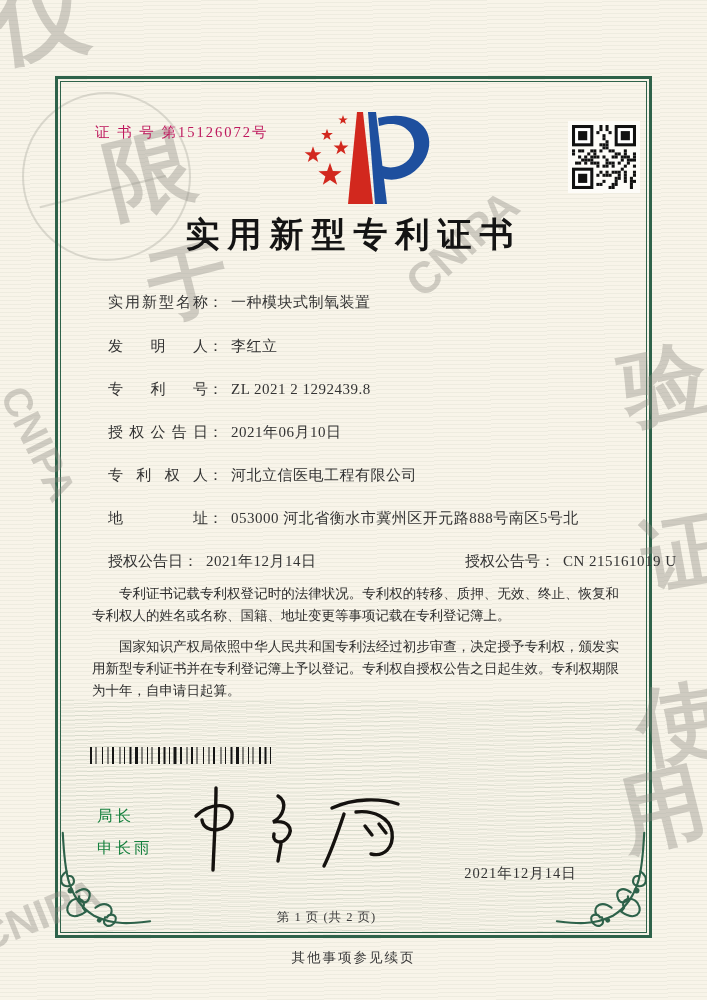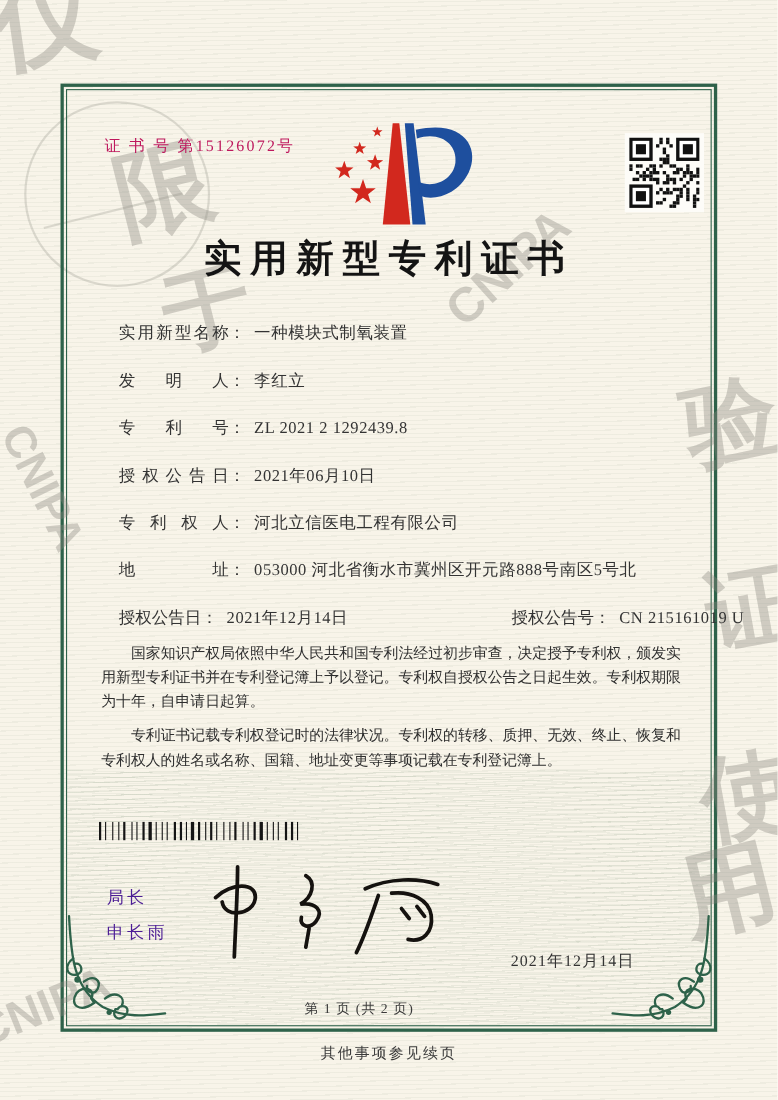--- a/index.html
+++ b/index.html
@@ -54,21 +54,21 @@
   .flabel{display:inline-block;width:100px;text-align:justify;text-align-last:justify;vertical-align:bottom;}
   .fcolon{display:inline-block;}
   .fvalue{margin-left:8px;letter-spacing:.5px;}
   .grant-right{position:absolute;left:357px;top:0;}
   .paragraphs{
     position:absolute;left:92px;top:583px;width:527px;z-index:2;
     font-size:13.5px;line-height:22px;text-align:justify;color:#2e2e2e;
   }
   .paragraphs p{margin:0 0 9px 0;text-indent:2em;}
   .barcode{position:absolute;left:90px;top:747px;width:184px;height:17px;z-index:2;}
-  .director-block{position:absolute;left:97px;top:806px;font-size:15.5px;color:#4c1d95;z-index:2;letter-spacing:3px;}
+  .director-block{position:absolute;left:97px;top:806px;font-size:15.5px;color:#15803d;z-index:2;letter-spacing:3px;}
   .director-block div{margin-bottom:11px;}
   .signature{position:absolute;left:182px;top:782px;width:246px;height:92px;z-index:3;}
   .issue-date{position:absolute;left:418px;top:864px;width:205px;text-align:center;font-size:14.5px;color:#333;z-index:2;letter-spacing:1px;}
   .page-info{position:absolute;left:0;top:909px;width:653px;text-align:center;font-size:12.5px;color:#3a3a3a;z-index:2;letter-spacing:1px;}
   .continuation{position:absolute;left:0;top:949px;width:707px;text-align:center;font-size:13.5px;color:#3a3a3a;z-index:2;letter-spacing:2px;}
   .corner{position:absolute;width:96px;height:98px;z-index:2;}
   .corner-bl{left:57px;top:830px;}
   .corner-br{left:554px;top:830px;transform:scaleX(-1);}
   .latin{font-family:"Liberation Serif","DejaVu Serif",serif;}
 </style>
@@ -274,22 +274,22 @@
     <span class="flabel">地址</span><span class="fcolon">：</span><span class="fvalue">053000 河北省衡水市冀州区开元路888号南区5号北</span>
   </div>
   <div class="field-row" style="top:552px">
     <span>授权公告日</span><span>：</span><span class="fvalue">2021年12月14日</span>
     <span class="grant-right">
       <span>授权公告号</span><span>：</span><span class="fvalue latin">CN 215161019 U</span>
     </span>
   </div>
 
   <div class="paragraphs">
+    <p>专利证书记载专利权登记时的法律状况。专利权的转移、质押、无效、终止、恢复和专利权人的姓名或名称、国籍、地址变更等事项记载在专利登记簿上。</p>
     <p>国家知识产权局依照中华人民共和国专利法经过初步审查，决定授予专利权，颁发实用新型专利证书并在专利登记簿上予以登记。专利权自授权公告之日起生效。专利权期限为十年，自申请日起算。</p>
-    <p>专利证书记载专利权登记时的法律状况。专利权的转移、质押、无效、终止、恢复和专利权人的姓名或名称、国籍、地址变更等事项记载在专利登记簿上。</p>
   </div>
 
   <svg class="barcode" id="barcode-svg" viewBox="0 0 184 17" preserveAspectRatio="none">
       <rect x="0" y="0" width="2" height="17" fill="#151515"></rect>
       <rect x="5.5" y="0" width="1" height="17" fill="#151515"></rect>
       <rect x="12" y="0" width="1" height="17" fill="#151515"></rect>
       <rect x="17.5" y="0" width="1" height="17" fill="#151515"></rect>
       <rect x="22" y="0" width="2" height="17" fill="#151515"></rect>
       <rect x="29.5" y="0" width="1" height="17" fill="#151515"></rect>
       <rect x="34" y="0" width="1" height="17" fill="#151515"></rect>

